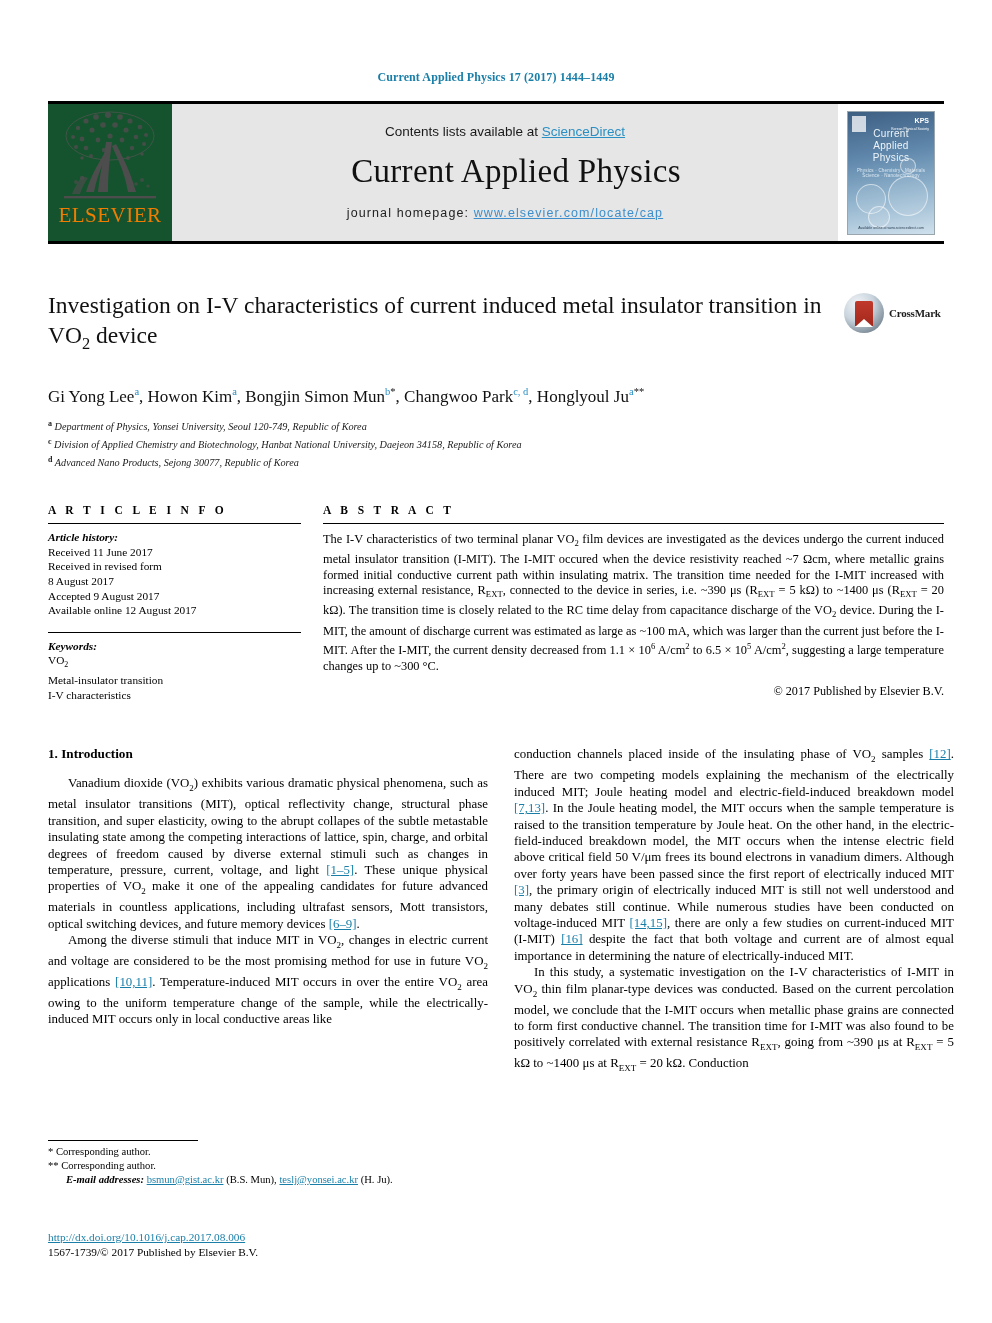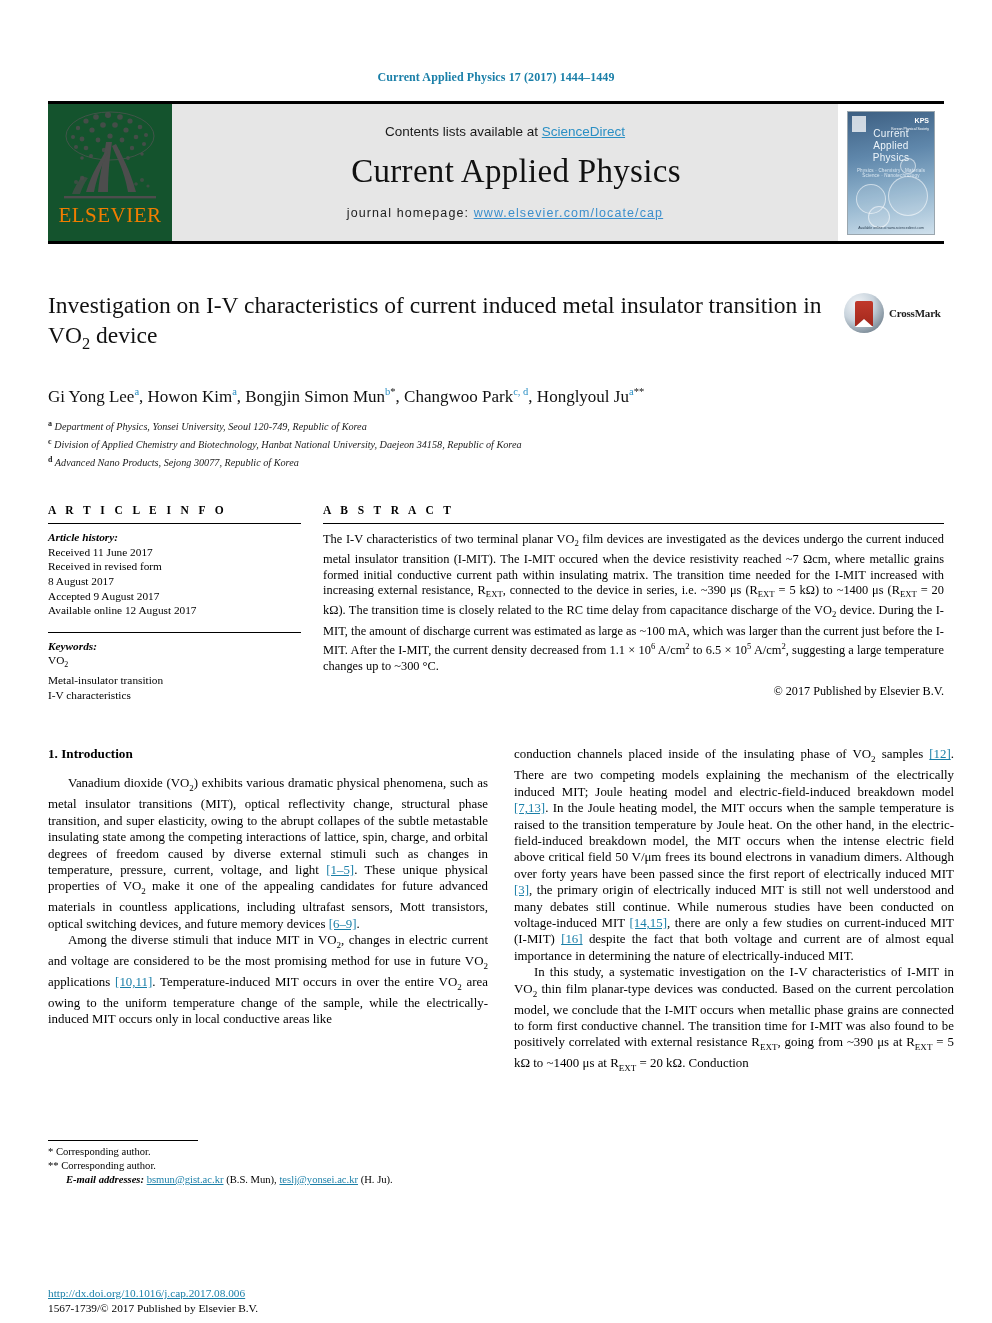--- a/index.html
+++ b/index.html
@@ -340,21 +340,21 @@
     font-size: 10.6px;
     line-height: 14px;
     padding-left: 12px;
     text-indent: -12px;
   }
   .fn-line .em { font-style: italic; font-weight: bold; }
   .fn-line .lnk { color: #1a7fa8; }
   .doi-block {
     position: absolute;
     left: 48px;
-    top: 1286px;
+    top: 1230px;
     width: 440px;
     font-family: "Liberation Serif", serif;
     font-size: 11.3px;
     line-height: 15px;
   }
   .doi-block .doi { color: #1a7fa8; }
 </style>
 </head>
 <body>
 

